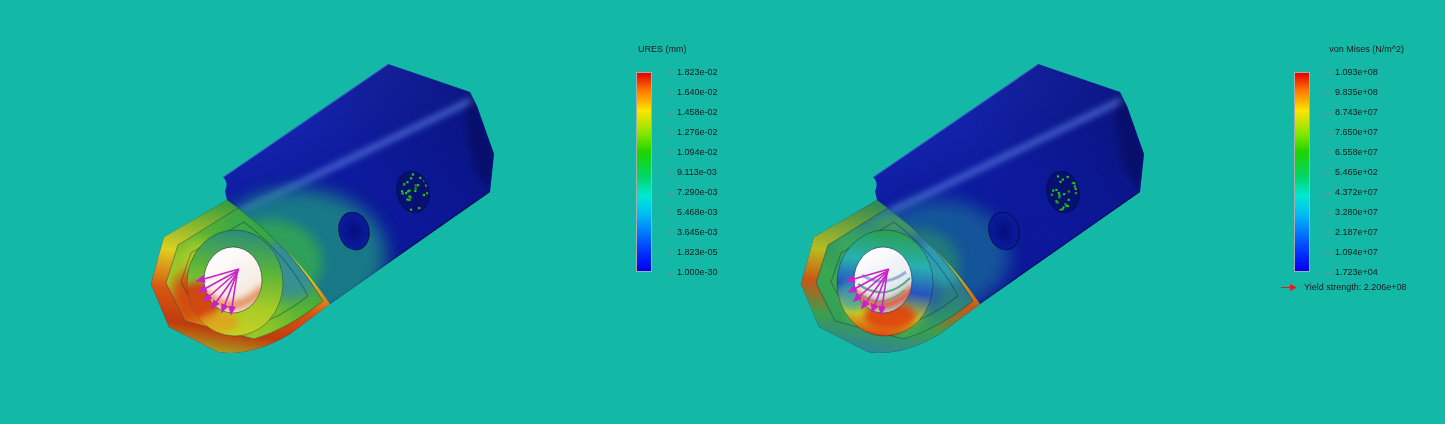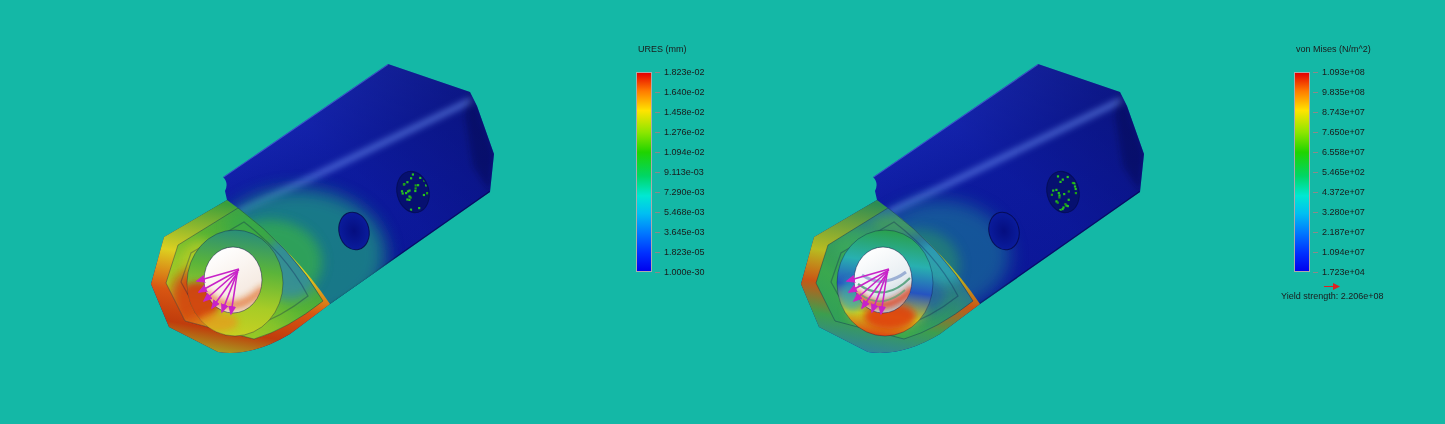--- a/index.html
+++ b/index.html
@@ -1,30 +1,30 @@
 <!DOCTYPE html>
 <html><head>
 <meta charset="utf-8">
 <style>
   html,body{margin:0;padding:0;}
   .stage{position:relative;width:1445px;height:424px;background:#ededed;overflow:hidden;
          font-family:"Liberation Sans","DejaVu Sans",sans-serif;}
   .viewport{position:absolute;top:0;height:424px;}
   #vpL{left:0;width:722px;}
-  #vpR{left:722px;width:723px;}
+  #vpR{left:722px;width:723px;text-align:right;}
   .model{position:absolute;}
   .legend{position:absolute;width:110px;}
   .legend-title{font-size:9px;color:#1b1b1b;margin:0 0 18px 2px;white-space:nowrap;}
   .legend-body{display:flex;}
   .colorbar{width:16px;height:200px;border:1px solid #ababab;box-sizing:border-box;flex:none;}
-  .legend-labels{position:relative;height:200px;width:70px;margin-left:3px;}
+  .legend-labels{position:relative;height:200px;width:70px;margin-left:16px;}
   .lrow{position:absolute;left:0;transform:translateY(-50%);display:flex;align-items:center;gap:4px;white-space:nowrap;}
   .tick{width:5px;height:1px;background:#8a8a8a;flex:none;}
   .lval{font-size:9px;color:#1b1b1b;}
-  .yield-row{position:absolute;left:-13px;top:238px;display:flex;align-items:center;gap:0;white-space:nowrap;flex-direction:column;}
+  .yield-row{position:absolute;left:-13px;top:238px;display:flex;align-items:center;gap:6px;white-space:nowrap;}
   .yield-row span{font-size:9px;color:#1b1b1b;}
 </style>
 </head>
 <body>
 
 <div class="stage" id="stage" style="background: #14b8a6;">
 
   <section class="viewport" id="vpL">
     <svg class="model" id="modelL" style="left:140px;top:50px" width="440" height="330" viewBox="0 0 440 330">
         <defs>

